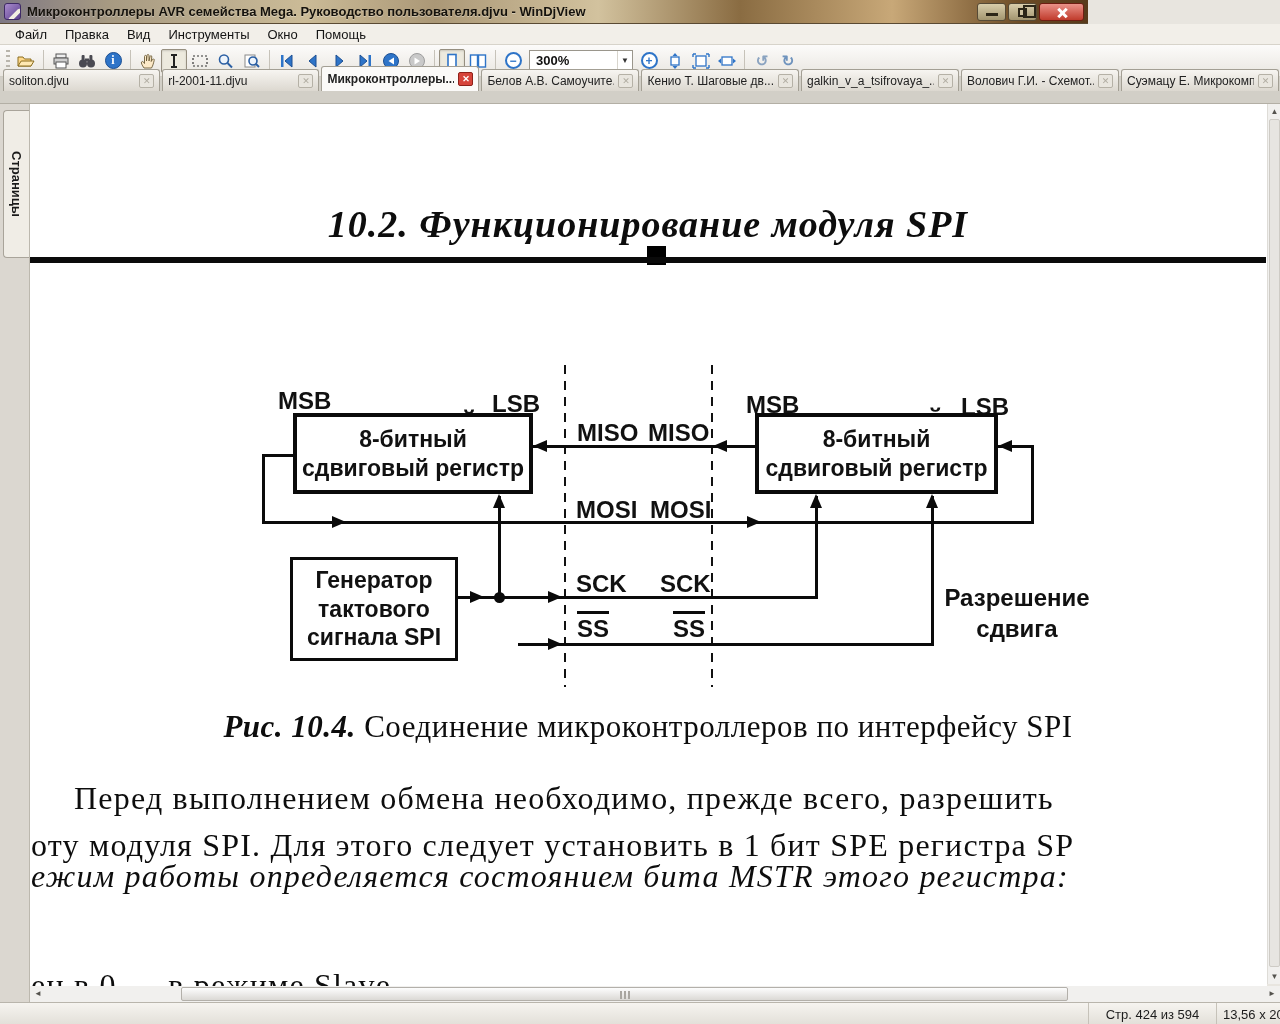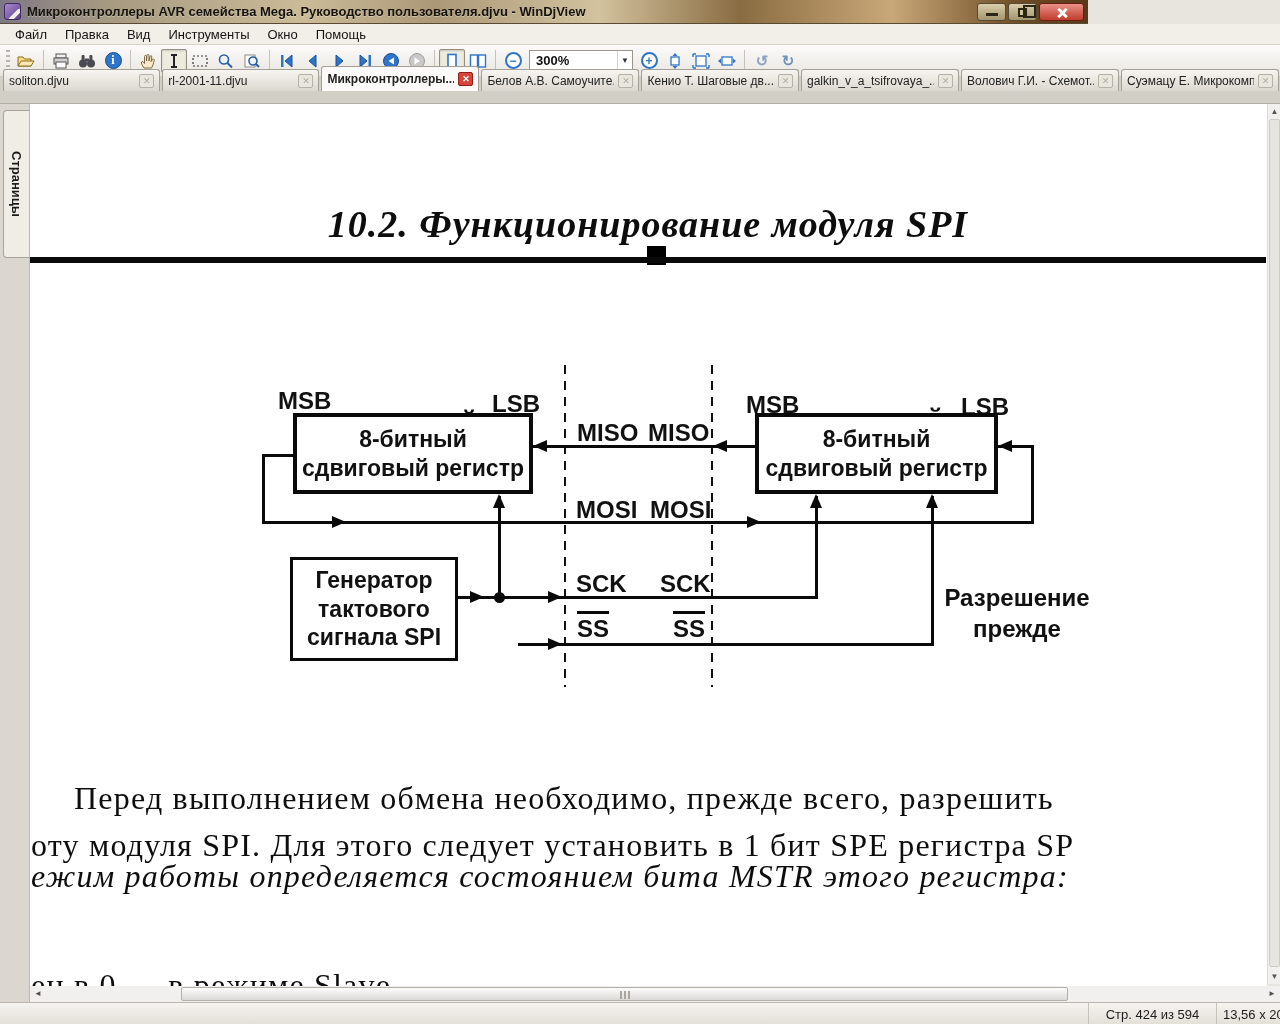--- a/index.html
+++ b/index.html
@@ -402,24 +402,27 @@
 
       <div class="ln" style="left:488px; top:539px; width:416px; height:3px;"></div>
       <div class="arr right" style="left:518px; top:534px;"></div>
       <div class="ln" style="left:901px; top:392px; width:3px; height:149px;"></div>
       <div class="arr up" style="left:896px; top:390px;"></div>
       <div class="dlabel" style="left:547px; top:511px;"><span class="overline">SS</span></div>
       <div class="dlabel" style="left:643px; top:511px;"><span class="overline">SS</span></div>
 
       <div class="dlabel ctr" style="left:912px; top:434px; width:150px; white-space:normal; line-height:1.3;">
         <span>Разрешение</span><br>
-        <span>прежде</span>
+        <span>сдвига</span>
       </div>
     </div>
 
+    <div class="caption serif">
+      <span class="pre">Рис. 10.4.</span><span> Соединение микроконтроллеров по интерфейсу SPI</span>
+    </div>
 
     <div class="bodyline serif" style="left:44px; top:676px;">Перед выполнением обмена необходимо, прежде всего, разрешить</div>
     <div class="bodyline serif" style="left:1px; top:723px;">оту модуля SPI. Для этого следует установить в 1 бит SPE регистра SP</div>
     <div class="bodyline serif" style="left:1px; top:754px;font-style:italic;">ежим работы определяется состоянием бита MSTR этого регистра:</div>
     <div class="bodyline serif" style="left:1px; top:863px;">ен в 0 — в режиме Slave.</div>
   </div>
 
   <div class="vscroll">
     <div class="sarrow" style="top:0;">▲</div>
     <div class="vthumb"></div>

